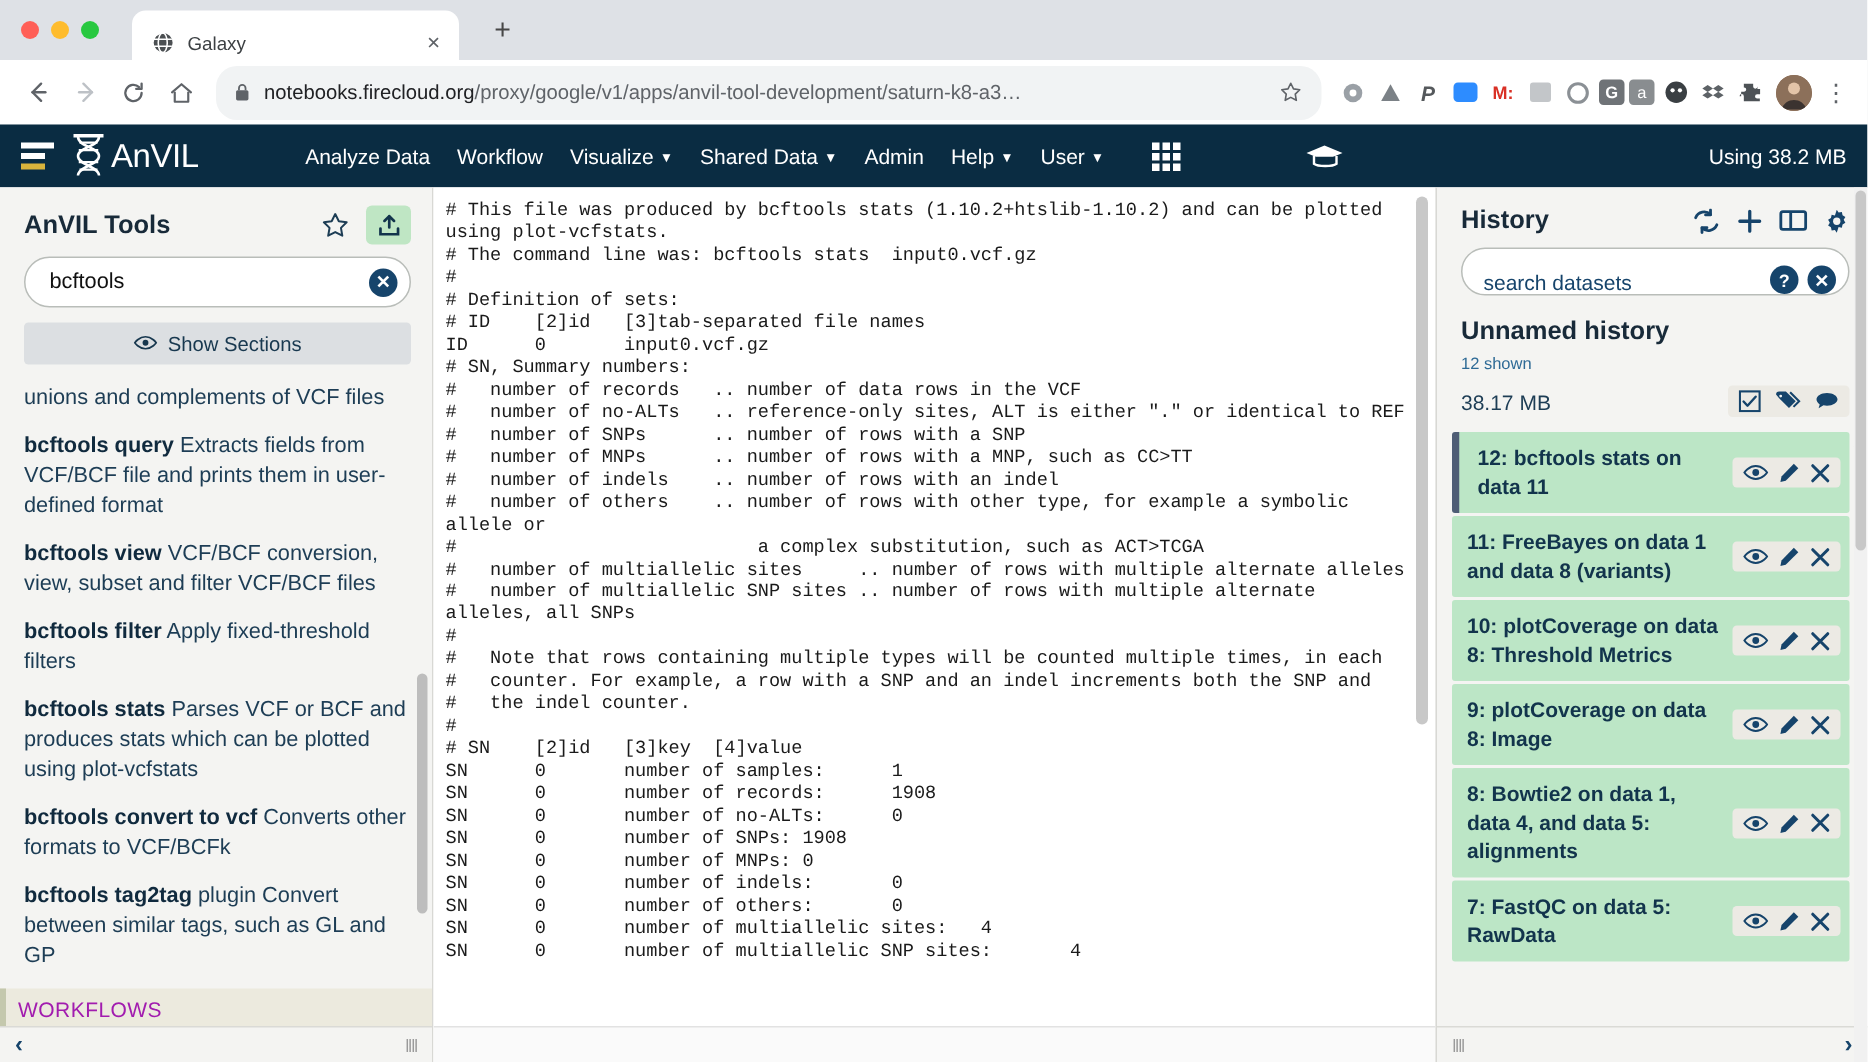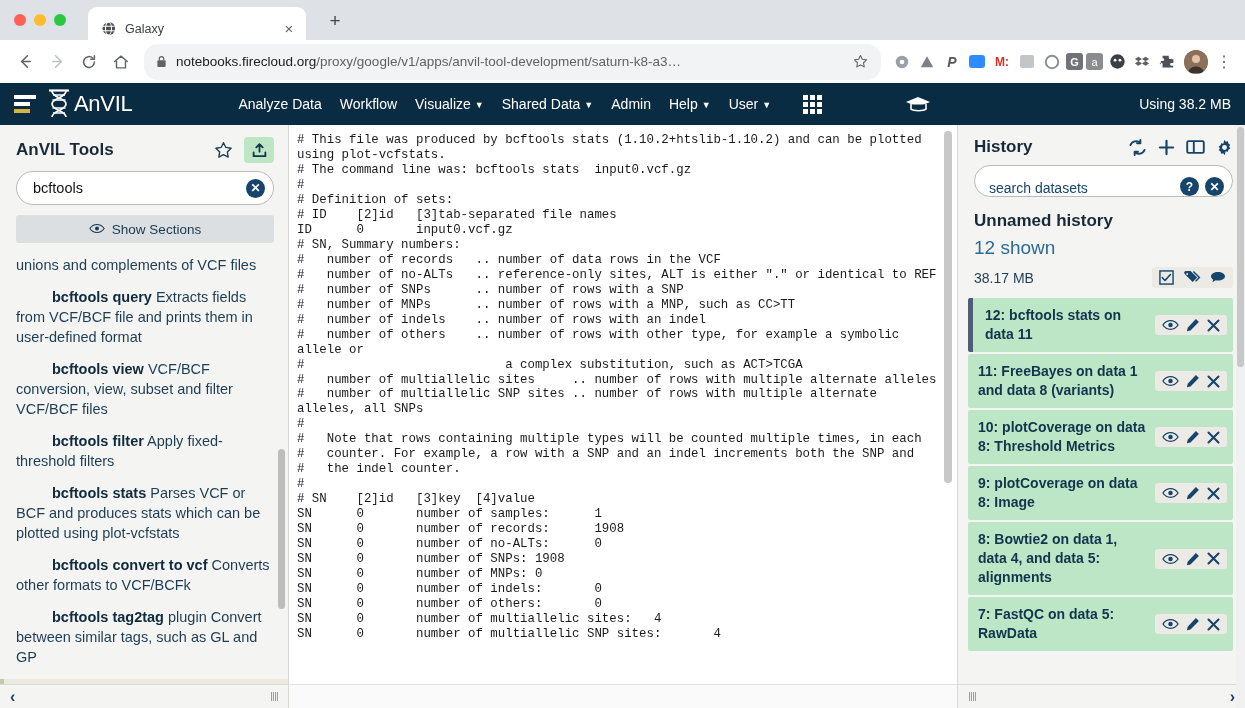--- a/index.html
+++ b/index.html
@@ -54,21 +54,21 @@
     padding: 0 14px; flex: 0 0 42px; color: #fff; gap: 0;
   }
   .brand { display: flex; align-items: center; gap: 10px; flex: 0 0 auto; }
   .brand-menu { width: 22px; height: 18px; display: flex; flex-direction: column; justify-content: space-between; }
   .bm-l { height: 4px; background: #fff; }
   .bm-l:nth-child(1) { width: 22px; }
   .bm-l:nth-child(2) { width: 16px; }
   .bm-l:nth-child(3) { width: 16px; background: #d9b43c; }
   .brand-logo { display: flex; align-items: center; gap: 2px; }
   .brand-name { font-size: 22px; font-weight: 400; letter-spacing: -0.3px; color: #fff; }
-  .nav-items { display: flex; align-items: center; gap: 18px; margin-left: 106px; }
+  .nav-items { display: flex; align-items: center; gap: 18px; margin-left: 71px; }
   .nav-item { font-size: 14px; color: #fff; white-space: nowrap; display: flex; align-items: center; gap: 4px; }
   .caret { font-size: 9px; line-height: 1; position: relative; top: 1px; }
   .grid-ic { display: grid; grid-template-columns: repeat(3, 5px); grid-template-rows: repeat(3, 5px);
     gap: 2px; margin-left: 14px; }
   .grid-ic i { background: #fff; display: block; }
   .cap-ic { margin-left: 64px; display:flex; align-items:center; }
   .usage { margin-left: auto; font-size: 14px; color: #fff; white-space: nowrap; }
 
   
   .panes { flex: 1; display: flex; min-height: 0; position: relative; background: #fff; }
@@ -86,21 +86,21 @@
     display: flex; align-items: center; padding: 0 8px 0 16px; }
   .sb-search input { border: 0; outline: 0; flex: 1; font-size: 14.5px; color: #111; background: transparent;
     font-family: "Liberation Sans", sans-serif; min-width: 0; }
   .clear-circ { width: 19px; height: 19px; border-radius: 50%; background: #16446b; color: #fff;
     display: flex; align-items: center; justify-content: center; font-size: 12px; font-weight: bold; flex: 0 0 19px; }
   .sb-sections-wrap { padding: 10px 14px 6px 16px; }
   .sb-sections { height: 28px; background: #dcdfe2; border-radius: 3px; display: flex;
     align-items: center; justify-content: center; gap: 7px; font-size: 13.5px; color: #18384f; }
   .sb-list { flex: 1; overflow: hidden; padding: 6px 14px 0 16px; position: relative; min-height: 0; }
   .tool-entry { font-size: 14.5px; line-height: 20px; color: #1d3d55; margin-bottom: 12px; }
-  .tool-entry b { font-weight: bold; color: #102a3e; margin-left: 36px; }
+  .tool-entry b { font-weight: bold; color: #102a3e; }
   .sect-head { background: #eceade; border-left: 4px solid #c4c8ad; font-weight: normal; font-size: 14px;
     color: #a21caf; padding: 6px 0 6px 8px; margin: 2px -14px 6px -16px; letter-spacing: 0.3px; }
   .sb-footer { height: 24px; border-top: 1px solid #dadad6; display: flex; align-items: center;
     padding: 0 10px; flex: 0 0 24px; background: #f4f4f2; }
   .collapse-chev { color: #16446b; font-size: 16px; font-weight: bold; }
   .grip { margin-left: auto; color: #9a9a9a; letter-spacing: -1px; font-size: 12px; }
   .sb-scroll { position: absolute; right: 3px; top: 200px; width: 7px; height: 160px;
     background: #bdbdbd; border-radius: 4px; }
 
   
@@ -121,21 +121,21 @@
   .h-ic { color: #16446b; display: flex; align-items: center; justify-content: center; }
   .h-search-wrap { padding: 0 12px 0 16px; }
   .h-search { height: 32px; border: 1px solid #b9bdb9; border-radius: 16px; background: #fff;
     display: flex; align-items: flex-end; padding: 0 8px 0 14px; gap: 6px; }
   .h-search input { border: 0; outline: 0; flex: 1; font-size: 14px; background: transparent;
     font-family: "Liberation Sans", sans-serif; color: #16446b; min-width: 0; }
   .h-search input::placeholder { color: #16446b; }
   .help-circ { width: 19px; height: 19px; border-radius: 50%; background: #16446b; color: #fff;
     display: flex; align-items: center; justify-content: center; font-size: 12px; font-weight: bold; flex: 0 0 19px; }
   .h-name { font-size: 17px; font-weight: bold; color: #182a39; padding: 14px 16px 0 16px; }
-  .h-shown { font-size: 19px; color: #2e6a96; padding: 6px 16px 0 16px; }
+  .h-shown { font-size: 11px; color: #2e6a96; padding: 6px 16px 0 16px; }
   .h-sizerow { display: flex; align-items: center; padding: 8px 12px 8px 16px; }
   .h-size { font-size: 14px; color: #1d3d55; flex: 1; }
   .h-tagbox { display: flex; align-items: center; gap: 9px; background: #eceae4; padding: 3px 7px; border-radius: 3px; }
   .h-items { flex: 1; overflow: hidden; padding: 2px 12px 0 10px; min-height: 0; position: relative; }
   .h-item { background: #bce6c6; border-radius: 2px; display: flex; align-items: center;
     padding: 8px 6px 8px 10px; margin-bottom: 2px; gap: 6px; position: relative; }
   .h-item.sel { border-left: 5px solid #4e5d75; padding-left: 12px; }
   .h-item-label { font-size: 14px; font-weight: bold; color: #12344c; line-height: 19px; flex: 1; word-break: break-word; }
   .h-item-actions { display: flex; align-items: center; gap: 7px; background: #eceae4;
     padding: 3px 7px; border-radius: 3px; flex: 0 0 auto; }

